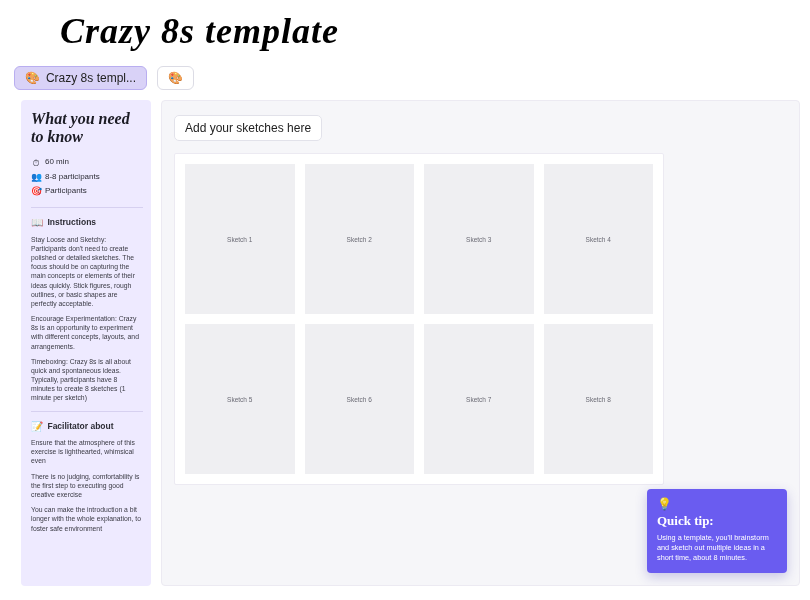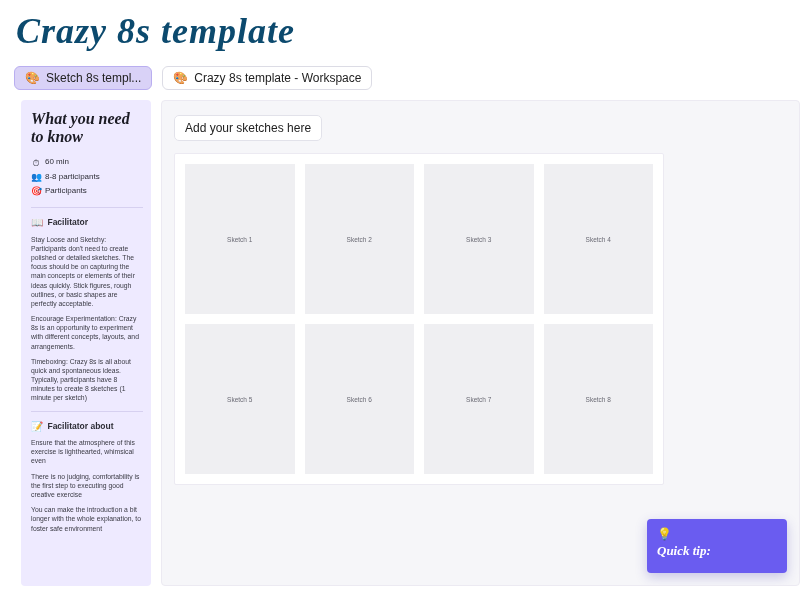--- a/index.html
+++ b/index.html
@@ -10,22 +10,23 @@
     color: #222;
     font-size: 12px;
   }
 
   .page-title {
     font-family: "Bradley Hand", "Segoe Script", "Comic Sans MS", cursive;
     font-size: 36px;
     font-weight: 700;
     font-style: italic;
     padding: 10px 16px 14px 16px;
-    color: #0c4a6e;
+    color: #000000;
     letter-spacing: 1px;
+    margin-left: 44px;
   }
 
   .tabs {
     display: flex;
     gap: 10px;
     padding: 0 14px 6px 14px;
   }
   .tab {
     display: inline-flex;
     align-items: center;
@@ -130,40 +131,38 @@
     width: 140px;
     background: #6a5cf0;
     color: #fff;
     border-radius: 4px;
     padding: 8px 10px 10px 10px;
     box-shadow: 0 4px 12px rgba(60,50,170,0.25);
   }
   .tip .bulb { font-size: 12px; opacity: 0.9; }
   .tip-title {
     font-family: "Bradley Hand", "Segoe Script", "Comic Sans MS", cursive;
-    font-style: italic;
     font-weight: 700;
     font-size: 13px;
     margin: 2px 0 4px 0;
   }
   .tip-body { font-size: 7.3px; line-height: 1.35; }
 </style>
 </head>
 <body>
 
 <div class="page-title">Crazy 8s template</div>
 
 <div class="tabs">
   <div class="tab active">
     <span class="pal">🎨</span>
-    <span>Sketch 8s templ...</span>
+    <span>Crazy 8s templ...</span>
   </div>
   <div class="tab">
     <span class="pal">🎨</span>
-    <span>Crazy 8s template - Workspace</span>
   </div>
 </div>
 
 <div class="main">
 
   <aside class="sidebar">
     <div class="sidebar-title">What you need to know</div>
 
     <div class="meta-list">
       <div class="meta-item">
@@ -178,21 +177,21 @@
         <span class="mi">🎯</span>
         <span>Participants</span>
       </div>
     </div>
 
     <hr class="divider">
 
     <div class="sec">
       <div class="sec-head">
         <span class="hi">📖</span>
-        <span>Facilitator</span>
+        <span>Instructions</span>
       </div>
       <p>Stay Loose and Sketchy: Participants don't need to create polished or detailed sketches. The focus should be on capturing the main concepts or elements of their ideas quickly. Stick figures, rough outlines, or basic shapes are perfectly acceptable.</p>
       <p>Encourage Experimentation: Crazy 8s is an opportunity to experiment with different concepts, layouts, and arrangements.</p>
       <p>Timeboxing: Crazy 8s is all about quick and spontaneous ideas. Typically, participants have 8 minutes to create 8 sketches (1 minute per sketch)</p>
     </div>
 
     <hr class="divider">
 
     <div class="sec">
       <div class="sec-head">
@@ -217,16 +216,17 @@
         <div class="sketch">Sketch 5</div>
         <div class="sketch">Sketch 6</div>
         <div class="sketch">Sketch 7</div>
         <div class="sketch">Sketch 8</div>
       </div>
     </div>
 
     <div class="tip">
       <div class="bulb">💡</div>
       <div class="tip-title">Quick tip:</div>
+      <div class="tip-body">Using a template, you'll brainstorm and sketch out multiple ideas in a short time, about 8 minutes.</div>
     </div>
   </section>
 
 </div>
 
 </body></html>

